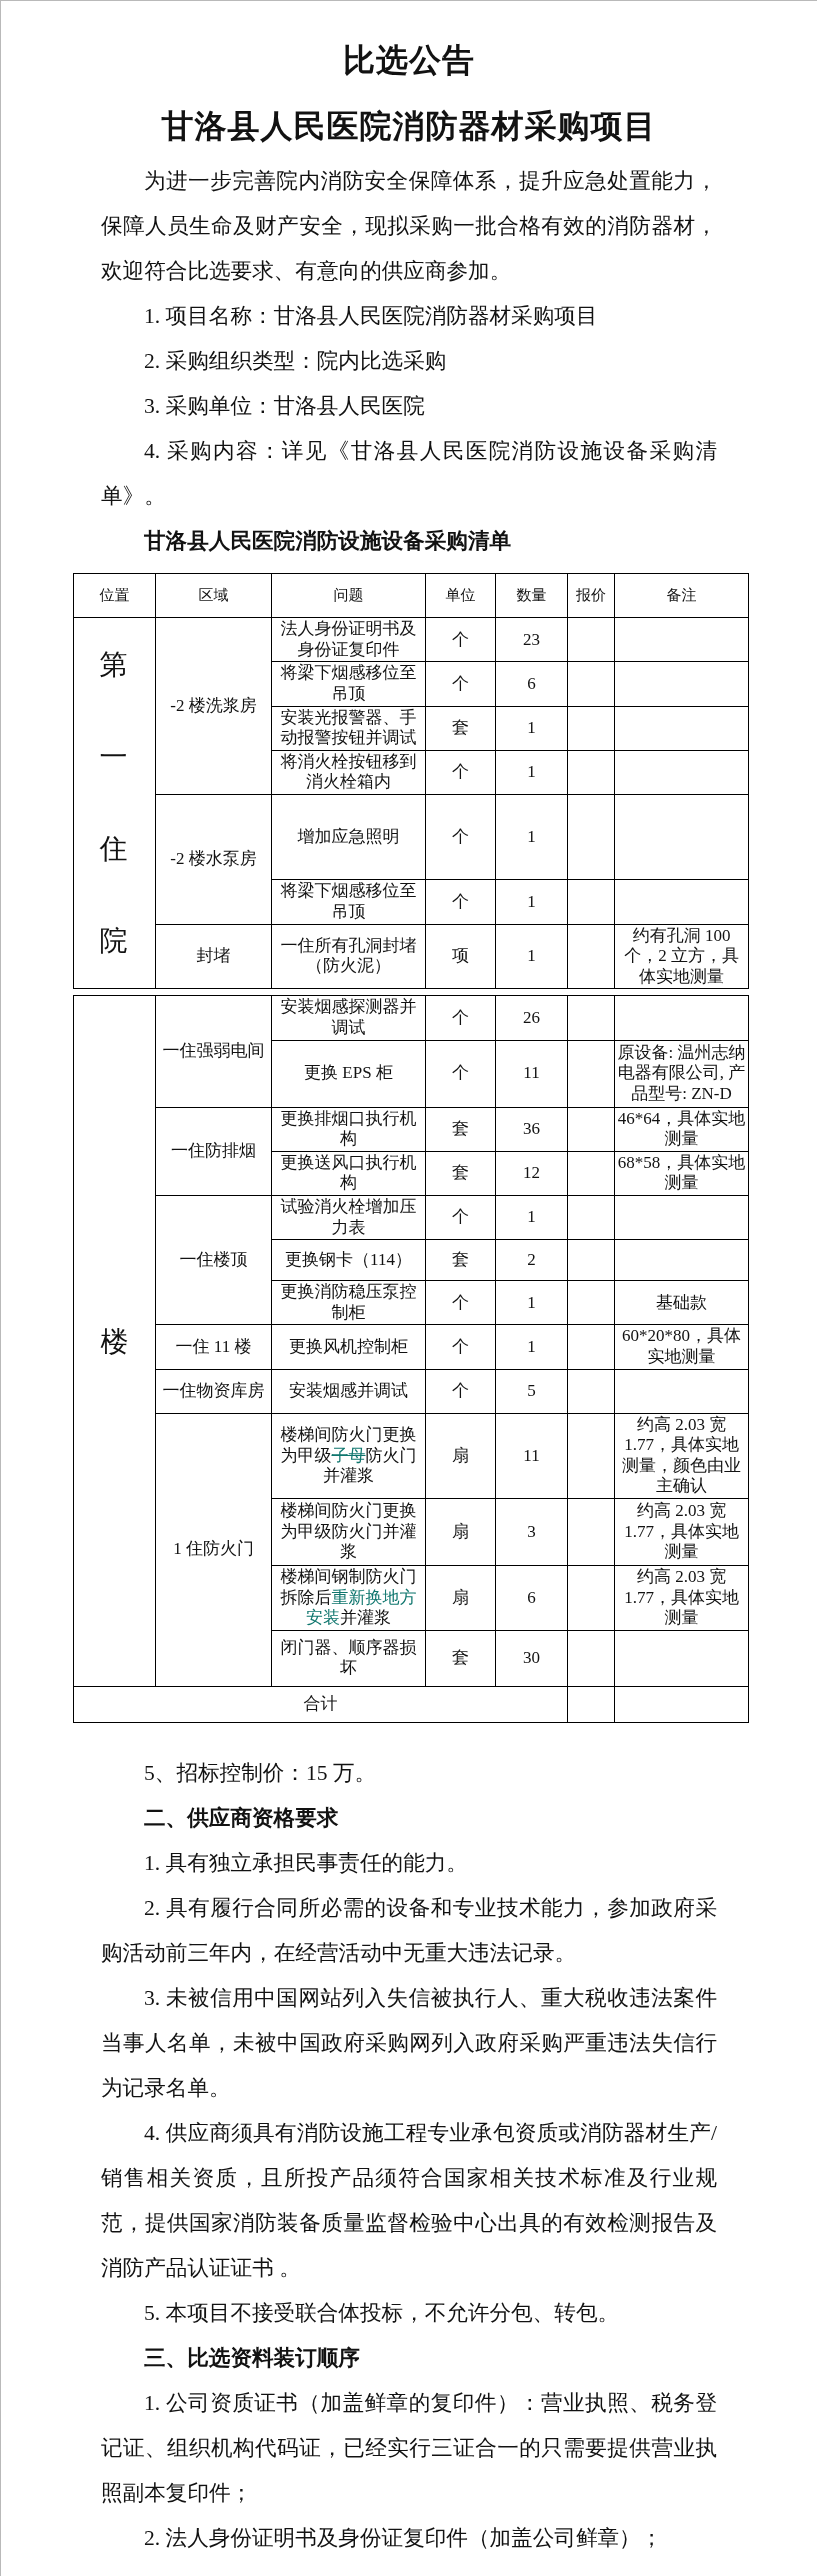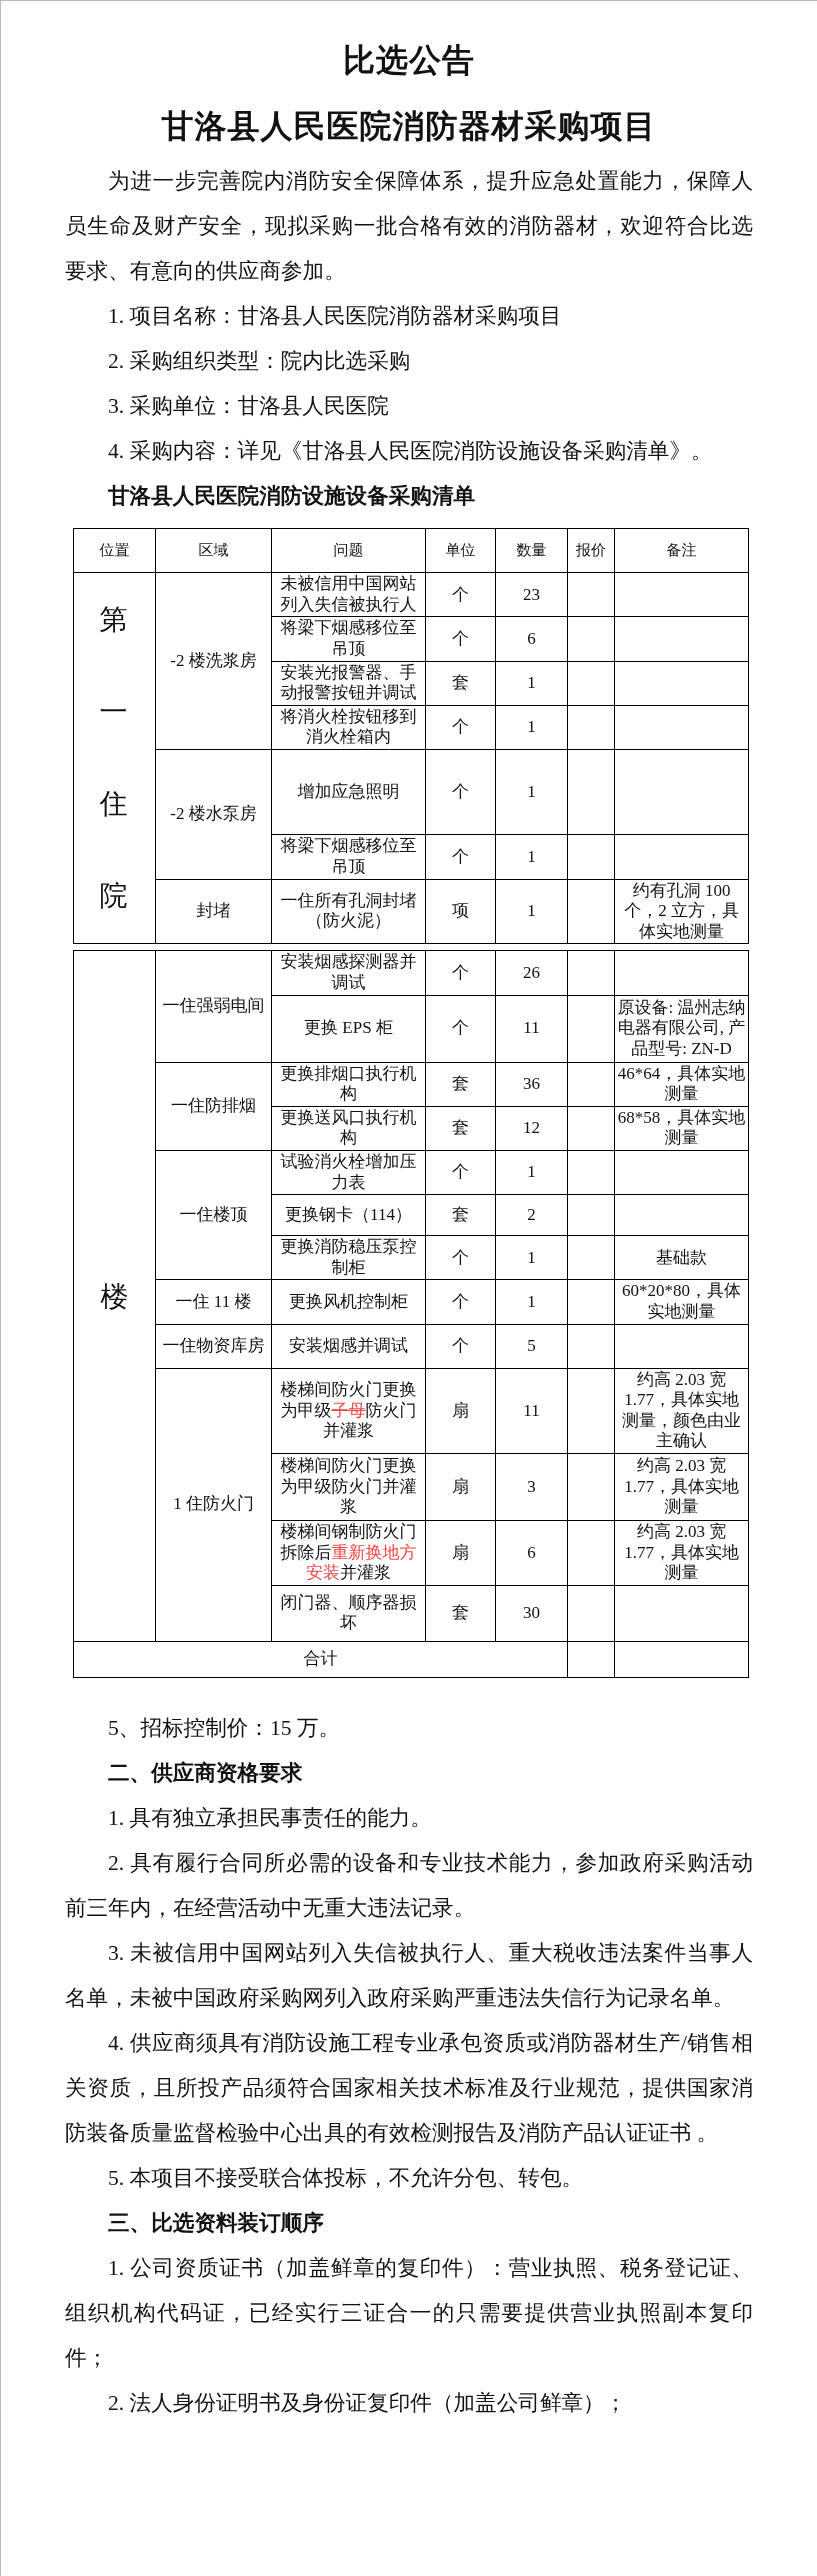--- a/index.html
+++ b/index.html
@@ -2,37 +2,37 @@
 <html style="font-size:8.2px"><head>
 <meta charset="utf-8">
 <style>
   html,body{margin:0;padding:0;background:#e8e8e8;}
   .page{
     width:818px;height:3684px;box-sizing:border-box;overflow:hidden;
     background:#ffffff;border:0.5px solid #b9b9b9;margin:0 auto;
     font-family:"Liberation Serif","DejaVu Serif",serif;color:#121212;
   }
   .titles{padding-top:26px;text-align:center;font-weight:bold;font-size:32px;line-height:66px;letter-spacing:1px;}
-  .text{padding:0 64px;}
+  .text{padding:0 100px;}
   .text p{margin:0;font-size:21.6px;line-height:45px;text-align:justify;text-indent:43px;}
   .text p.hd{font-weight:bold;}
   .table-title{margin:0;padding:0;font-size:23px;line-height:45px;font-weight:bold;text-align:center;text-indent:0;}
   .tablewrap{margin-left:72px;width:675px;}
   .t1{margin-top:9.3px;}
   .t2{margin-top:6.2px;}
   table.grid{border-collapse:collapse;table-layout:fixed;width:675px;border:1.5px solid #000;}
   table.grid td,table.grid th{border:1px solid #000;padding:1px 2.1px;font-weight:normal;overflow:hidden;}
   table.grid th{font-size:15px;text-align:center;}
   table.grid td{font-size:17px;line-height:20.6px;text-align:center;vertical-align:middle;}
   td.note{text-align:left;}
   td.loc1{vertical-align:middle;}
   td.loc2{vertical-align:top;padding-top:31px;}
   .vert{display:inline-block;width:30px;word-break:break-all;font-size:28px;line-height:92px;text-align:left;}
   .vert2{display:inline-block;width:30px;font-size:28px;line-height:31px;text-align:center;}
-  .red{color:#ef4444;text-align:right;}
+  .red{color:#0f766e;text-align:right;}
   .strike{text-decoration:line-through;}
   td.total{font-size:18.5px;}
   .after{margin-top:28px;}
   .h85{height:44px}.h84{height:43px}.h83{height:43px}.h114{height:59px}
   .h130{height:67px}.h82{height:42px}.h86{height:44px}.h79{height:41px}
   .h161{height:83px}.h131{height:67px}.h122{height:63px}.h109{height:56px}.h70{height:36px}
 </style>
 </head>
 <body>
 
@@ -71,21 +71,21 @@
         <th>区域</th>
         <th>问题</th>
         <th>单位</th>
         <th>数量</th>
         <th>报价</th>
         <th>备注</th>
       </tr>
       <tr class="h85">
         <td rowspan="7" class="loc1"><span class="vert">第一住院</span></td>
         <td rowspan="4">-2 楼洗浆房</td>
-        <td>未被信用中国网站列入失信被执行人</td>
+        <td>法人身份证明书及身份证复印件</td>
         <td>个</td>
         <td>23</td>
         <td></td>
         <td class="note"></td>
       </tr>
       <tr class="h85">
         <td>将梁下烟感移位至吊顶</td>
         <td>个</td>
         <td>6</td>
         <td></td>

